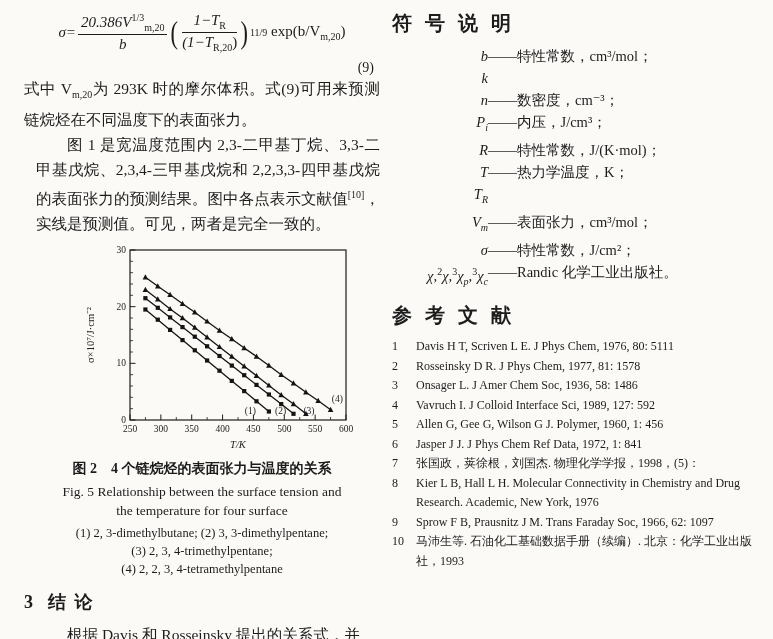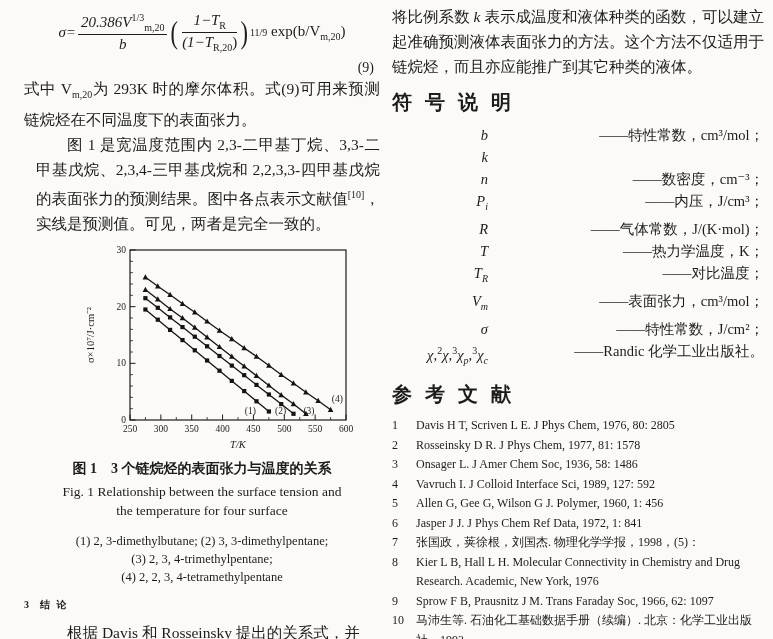--- a/index.html
+++ b/index.html
@@ -44,41 +44,41 @@
   }
 
   
   .figure{margin-top:4px;}
   .chart{display:block;margin-left:56px;}
   .tick{font-size:9.5px;fill:#1c1c1c;font-family:"Liberation Serif",serif;}
   .axlab{font-size:10.5px;fill:#1c1c1c;font-style:italic;font-family:"Liberation Serif",serif;}
   .serieslab{font-size:9.5px;fill:#1c1c1c;font-family:"Liberation Serif",serif;}
   .cap-zh{font-size:14px;font-weight:bold;text-align:center;margin-top:6px;}
   .cap-en{font-size:13.5px;text-align:center;margin-top:4px;line-height:19px;}
-  .legend{margin-top:12px;}
+  .legend{margin-top:4px;}
   .legend div{font-size:12.5px;text-align:center;line-height:18px;}
 
   
   .sec-head{
-    font-size:10px;font-weight:bold;
+    font-size:18px;font-weight:bold;
     margin-top:12px;letter-spacing:2px;
   }
   .center-head{
     font-size:20px;font-weight:bold;text-align:left;
     letter-spacing:4px;margin:10px 0 8px 0;
   }
 
   
   .symrow{
     display:grid;grid-template-columns:96px auto;
     font-size:14.5px;line-height:22px;
   }
   .symrow .sym{justify-self:end;white-space:nowrap;font-style:italic;}
   .symrow .sym .up{font-style:normal;}
-  .symrow .desc{white-space:nowrap;text-align:right;}
+  .symrow .desc{white-space:nowrap;}
 
   
   .refs{margin-top:2px;}
   .refrow{
     display:grid;grid-template-columns:18px auto;
     column-gap:6px;
     font-size:12px;line-height:19.5px;
     text-align:left;
   }
   .refrow .no{text-align:left;}
@@ -217,89 +217,87 @@
           <polygon points="164.2,105.0 161.4,110.2 167.0,110.2" fill="#141414"></polygon>
           <polygon points="176.5,113.5 173.7,118.7 179.3,118.7" fill="#141414"></polygon>
           <polygon points="188.9,122.6 186.1,127.8 191.7,127.8" fill="#141414"></polygon>
           <polygon points="201.2,131.7 198.4,136.9 204.0,136.9" fill="#141414"></polygon>
           <polygon points="213.5,140.2 210.7,145.4 216.3,145.4" fill="#141414"></polygon>
           <polygon points="225.9,149.2 223.1,154.4 228.7,154.4" fill="#141414"></polygon>
           <polygon points="238.2,157.7 235.4,162.9 241.0,162.9" fill="#141414"></polygon>
           <polygon points="250.6,166.8 247.8,172.0 253.4,172.0" fill="#141414"></polygon>
           <text class="serieslab" x="257.4" y="161.9" text-anchor="middle">(4)</text>
         </svg>
-      <div class="cap-zh">图 1　3 个链烷烃的表面张力与温度的关系</div>
+      <div class="cap-zh">图 2　4 个链烷烃的表面张力与温度的关系</div>
       <div class="cap-en">
-        <div>Fig. 1  Relationship between the surface tension and</div>
+        <div>Fig. 5  Relationship between the surface tension and</div>
         <div>the temperature for four surface</div>
       </div>
       <div class="legend">
           <div>(1) 2, 3-dimethylbutane; (2) 3, 3-dimethylpentane;</div>
           <div>(3) 2, 3, 4-trimethylpentane;</div>
           <div>(4) 2, 2, 3, 4-tetramethylpentane</div>
         </div>
     </div>
 
     <div class="sec-head"><span>3</span>&nbsp;&nbsp;<span>结  论</span></div>
 
     <p class="para indent" style="margin-top:8px;">根据 Davis 和 Rosseinsky 提出的关系式，并</p>
   </div>
 
   <div class="col col-right">
 
-    <p class="para" style="margin-top:4px;"><span>将比例系数 </span><span class="var">k</span><span> 表示成温度和液体种类的函数，可以建立起准确预测液体表面张力的方法。这个方法不仅适用于链烷烃，而且亦应能推广到其它种类的液体。</span></p>
 
     <div class="center-head">符 号 说 明</div>
     <div>
         <div class="symrow">
           <span class="sym"><span>b</span></span>
           <span class="desc">——特性常数，cm³/mol；</span>
         </div>
         <div class="symrow">
           <span class="sym"><span>k</span></span>
         </div>
         <div class="symrow">
           <span class="sym"><span>n</span></span>
           <span class="desc">——数密度，cm⁻³；</span>
         </div>
         <div class="symrow">
           <span class="sym"><span>P</span><sub>i</sub></span>
           <span class="desc">——内压，J/cm³；</span>
         </div>
         <div class="symrow">
           <span class="sym"><span>R</span></span>
-          <span class="desc">——气体常数，J/(K·mol)；</span>
+          <span class="desc">——特性常数，J/(K·mol)；</span>
         </div>
         <div class="symrow">
           <span class="sym"><span>T</span></span>
           <span class="desc">——热力学温度，K；</span>
         </div>
         <div class="symrow">
           <span class="sym"><span>T</span><sub>R</sub></span>
-          <span class="desc">——对比温度；</span>
         </div>
         <div class="symrow">
           <span class="sym"><span>V</span><sub>m</sub></span>
           <span class="desc">——表面张力，cm³/mol；</span>
         </div>
         <div class="symrow">
           <span class="sym"><span>σ</span></span>
           <span class="desc">——特性常数，J/cm²；</span>
         </div>
         <div class="symrow">
           <span class="sym"><span>χ,</span><sup class="up">2</sup><span>χ,</span><sup class="up">3</sup><span>χ</span><sub>p</sub><span>,</span><sup class="up">3</sup><span>χ</span><sub>c</sub></span>
           <span class="desc">——Randic 化学工业出版社。</span>
         </div>
       </div>
 
     <div class="center-head">参 考 文 献</div>
     <div class="refs">
         <div class="refrow">
           <span class="no">1</span>
-          <span>Davis H T, Scriven L E.  J Phys Chem, 1976, 80: 2805</span>
+          <span>Davis H T, Scriven L E.  J Phys Chem, 1976, 80: 5111</span>
         </div>
         <div class="refrow">
           <span class="no">2</span>
           <span>Rosseinsky D R.  J Phys Chem, 1977, 81: 1578</span>
         </div>
         <div class="refrow">
           <span class="no">3</span>
           <span>Onsager L.  J Amer Chem Soc, 1936, 58: 1486</span>
         </div>
         <div class="refrow">

